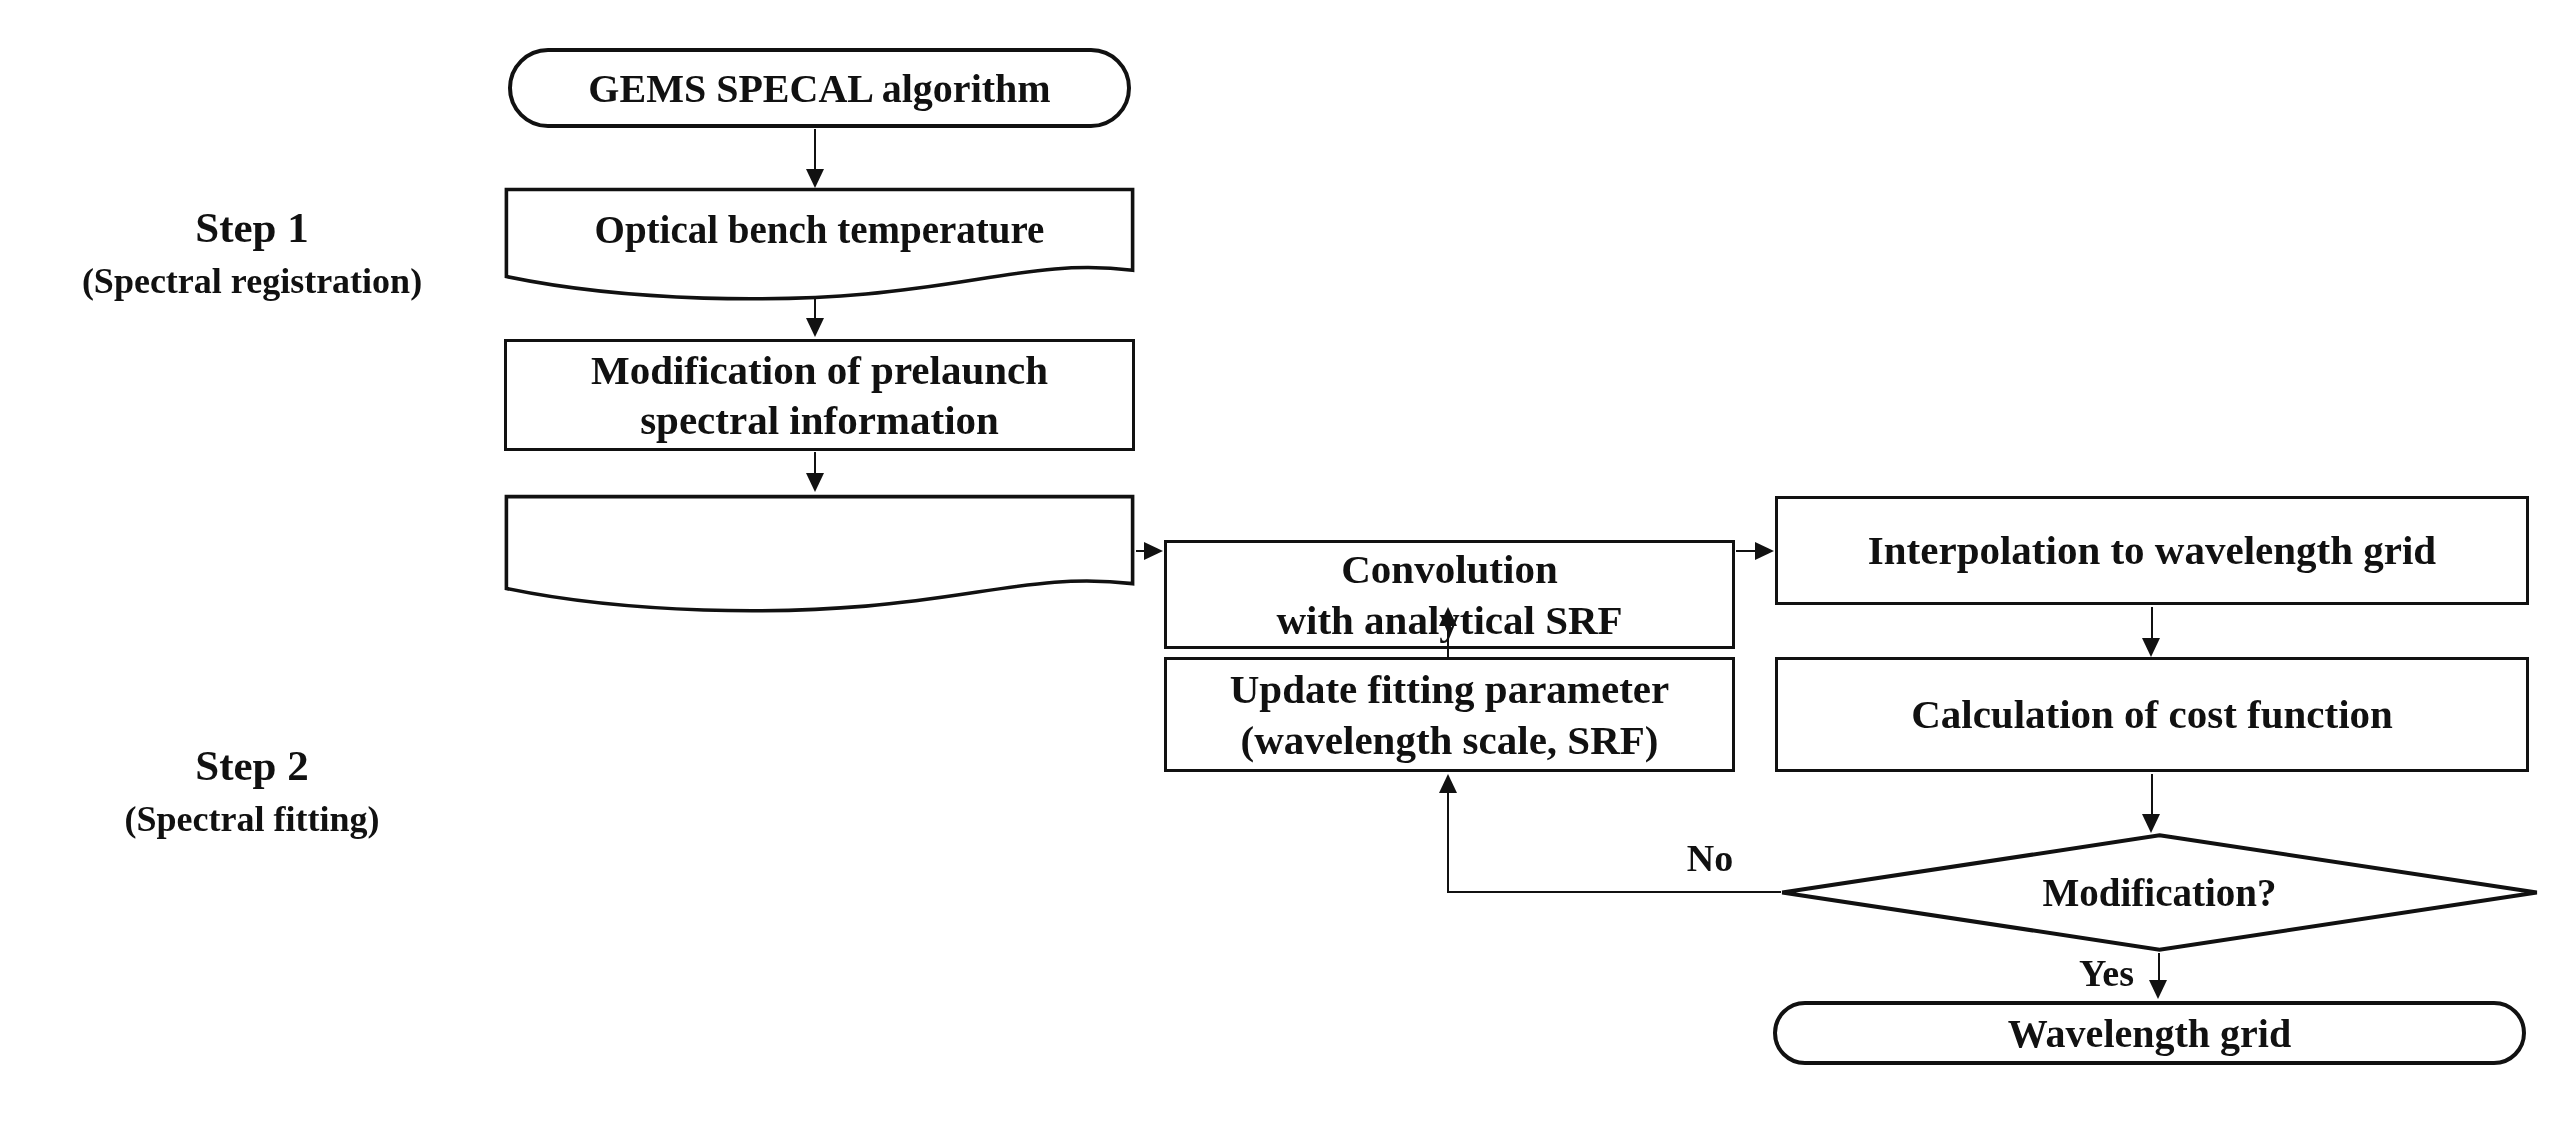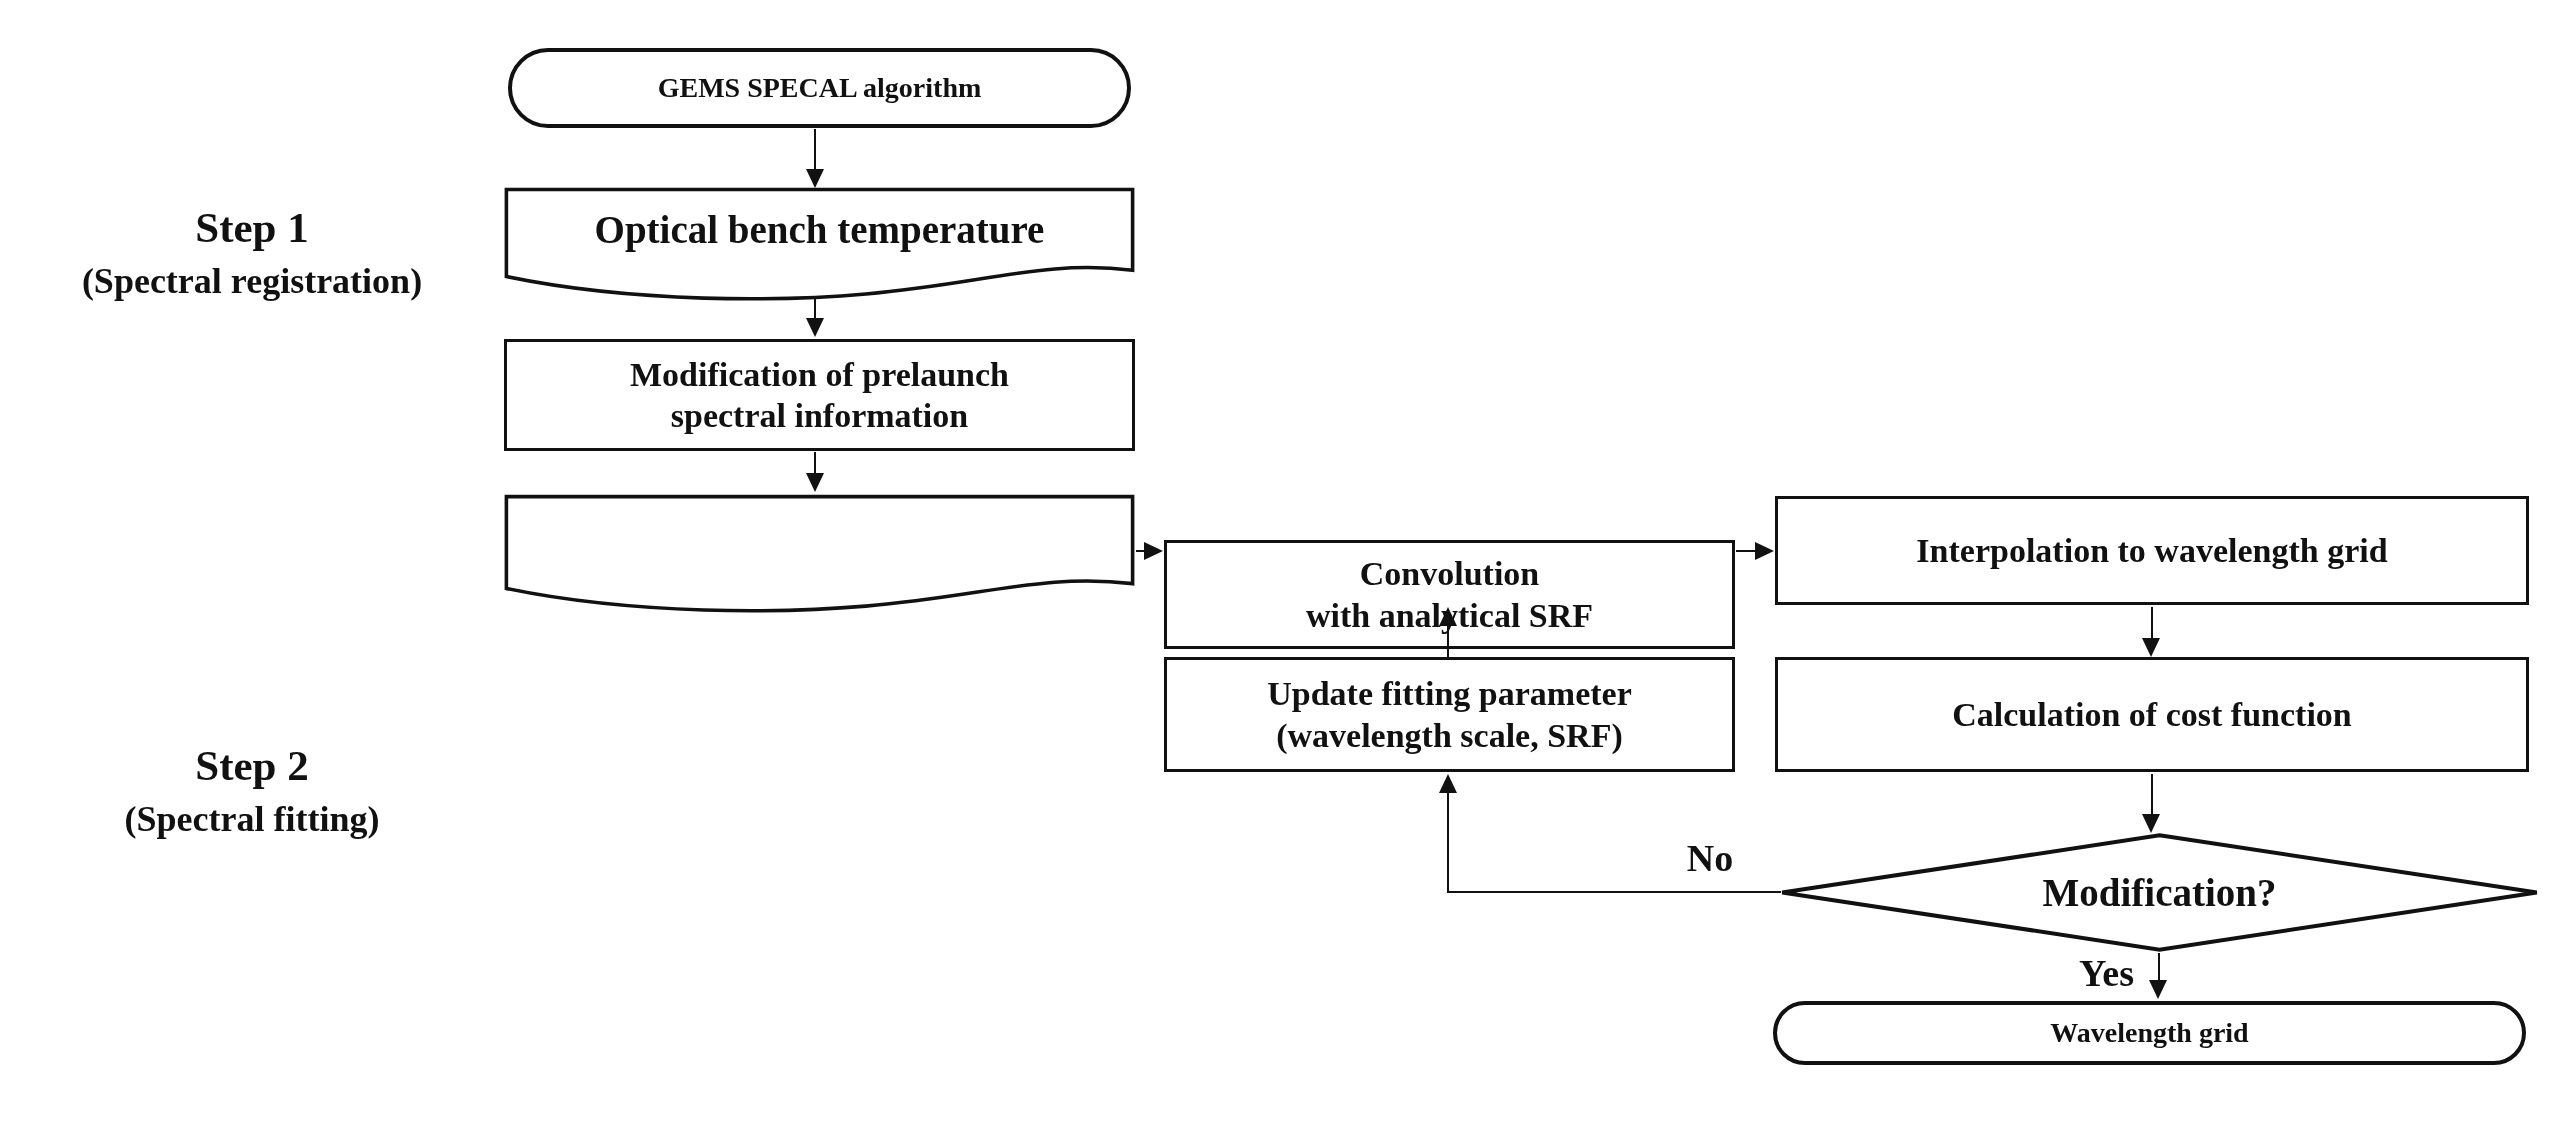--- a/index.html
+++ b/index.html
@@ -11,22 +11,22 @@
     color:#111;
     overflow:hidden;
   }
   
   .node{
     position:absolute;box-sizing:border-box;
     display:flex;align-items:center;justify-content:center;
     text-align:center;font-weight:700;
     background:#fff;color:#111;
   }
-  .rect{border:3.2px solid #111;font-size:34px;line-height:1.22;}
-  .oval{border:4px solid #111;border-radius:798px;font-size:28px;}
+  .rect{border:3.2px solid #111;font-size:41px;line-height:1.22;}
+  .oval{border:4px solid #111;border-radius:798px;font-size:40px;}
   .node-label{
     position:absolute;box-sizing:border-box;
     display:flex;align-items:center;justify-content:center;
     text-align:center;font-weight:700;font-size:39px;line-height:1.22;color:#111;
   }
   .prewrap{white-space:pre-line;}
   .shape-svg{position:absolute;display:block;}
   
   .step-block{position:absolute;text-align:center;font-weight:700;color:#111;}
   .step-title{font-size:43px;line-height:61px;display:block;}

